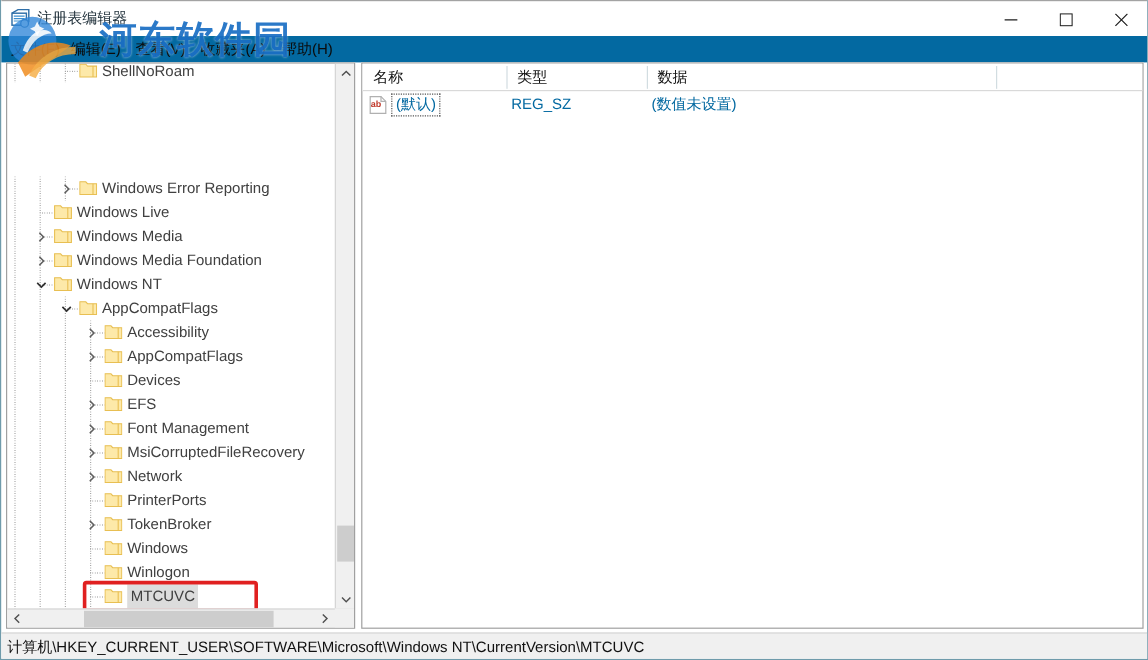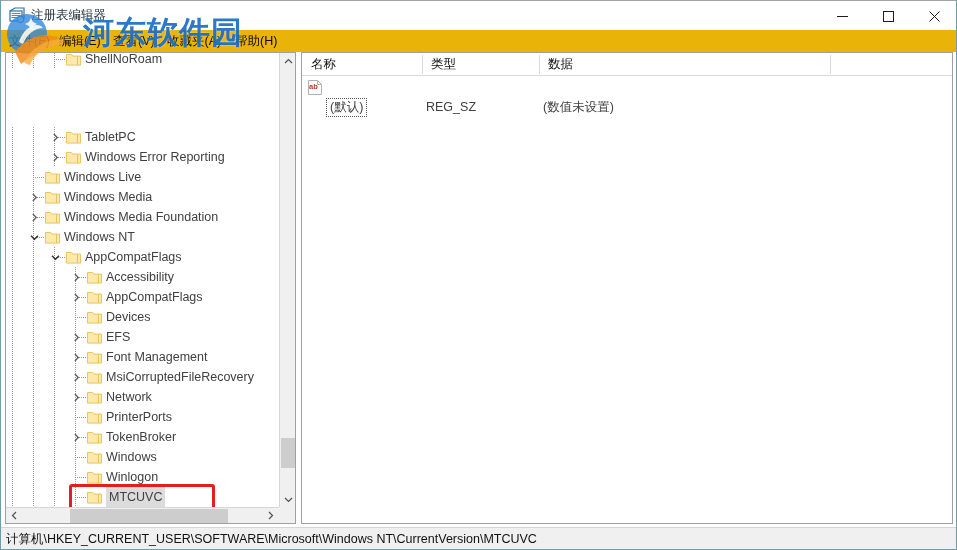--- a/index.html
+++ b/index.html
@@ -37,21 +37,21 @@
     color: #1d1d1d;
   }
   .winbtn.min { left: 818px; }
   .winbtn.max { left: 864px; }
   .winbtn.close { left: 910px; }
   .winbtn svg { display: block; }
 
   
   .menubar {
     position: absolute; left: 0; top: 30px; width: 955px; height: 22px;
-    background: #eab308;
+    background: #0369a1;
   }
   .menu-item {
     position: absolute; top: 2px; height: 18px;
     font-size: 12.5px; color: #0b0b0b; line-height: 18px;
     white-space: nowrap;
   }
 
   
   .left-pane {
     position: absolute; left: 4px; top: 52px; width: 291px; height: 472px;
@@ -160,23 +160,22 @@
     background: #d2dde1;
   }
   .row {
     position: absolute; left: 0; top: 23px; width: 650px; height: 22px;
   }
   .ab-icon {
     position: absolute; left: 5px; top: 4px; width: 16px; height: 15px;
   }
   .cell {
     position: absolute; top: 0; height: 22px;
-    font-size: 12.5px; color: #404040; line-height: 22px;
+    font-size: 12.5px; color: #0369a1; line-height: 22px;
     white-space: nowrap;
-    margin-top: 20px;
   }
   .cell.focus {
     border: 1px dotted #555555;
     padding: 0 3px; height: 19px; line-height: 17px; top: 2px;
   }
 
   
   .statusbar {
     position: absolute; left: 0; bottom: 0; width: 955px; height: 22px;
     background: #f0f0f0; border-top: 1px solid #d6d6d6;
@@ -252,36 +251,20 @@
           <span class="dotline-v" style="left:6px;top:0;height:20px"></span>
           <span class="dotline-v" style="left:27px;top:0;height:20px"></span>
           <span class="dotline-v" style="left:48px;top:0;height:20px"></span>
           <span class="dotline-h" style="left:48px;top:10px;width:12px"></span>
           <span class="folder" style="left:60px;top:3px"><svg width="15" height="13" viewBox="0 0 15 13">
               <path d="M0.5 1.5h5l1.4 1.6h7.6v9h-14z" fill="#fde9a9" stroke="#e8bf52" stroke-width="0.9"></path>
               <path d="M11.5 3.1v9" stroke="#e8bf52" stroke-width="0.9"></path>
             </svg></span>
           <span class="node-label" style="left:79px;top:0">ShellNoRoam</span>
         </div>
-        <div class="node" style="top: 74px; width: 275px;">
-          <span class="dotline-v" style="left:6px;top:0;height:20px"></span>
-          <span class="dotline-v" style="left:27px;top:0;height:20px"></span>
-          <span class="dotline-v" style="left:48px;top:0;height:20px"></span>
-          <span class="dotline-h" style="left:48px;top:10px;width:12px"></span>
-          <span class="twisty" style="left:41px;top:0">
-            <svg width="9" height="9" viewBox="0 0 9 9">
-              <path d="M2.8 1L6.3 4.5L2.8 8" fill="none" stroke="#606060" stroke-width="1.3"></path>
-            </svg>
-          </span>
-          <span class="folder" style="left:60px;top:3px"><svg width="15" height="13" viewBox="0 0 15 13">
-              <path d="M0.5 1.5h5l1.4 1.6h7.6v9h-14z" fill="#fde9a9" stroke="#e8bf52" stroke-width="0.9"></path>
-              <path d="M11.5 3.1v9" stroke="#e8bf52" stroke-width="0.9"></path>
-            </svg></span>
-          <span class="node-label" style="left:79px;top:0">TabletPC</span>
-        </div>
         <div class="node" style="top: 94px; width: 275px;">
           <span class="dotline-v" style="left:6px;top:0;height:20px"></span>
           <span class="dotline-v" style="left:27px;top:0;height:20px"></span>
           <span class="dotline-v" style="left:48px;top:0;height:20px"></span>
           <span class="dotline-h" style="left:48px;top:10px;width:12px"></span>
           <span class="twisty" style="left:41px;top:0">
             <svg width="9" height="9" viewBox="0 0 9 9">
               <path d="M2.8 1L6.3 4.5L2.8 8" fill="none" stroke="#606060" stroke-width="1.3"></path>
             </svg>
           </span>

